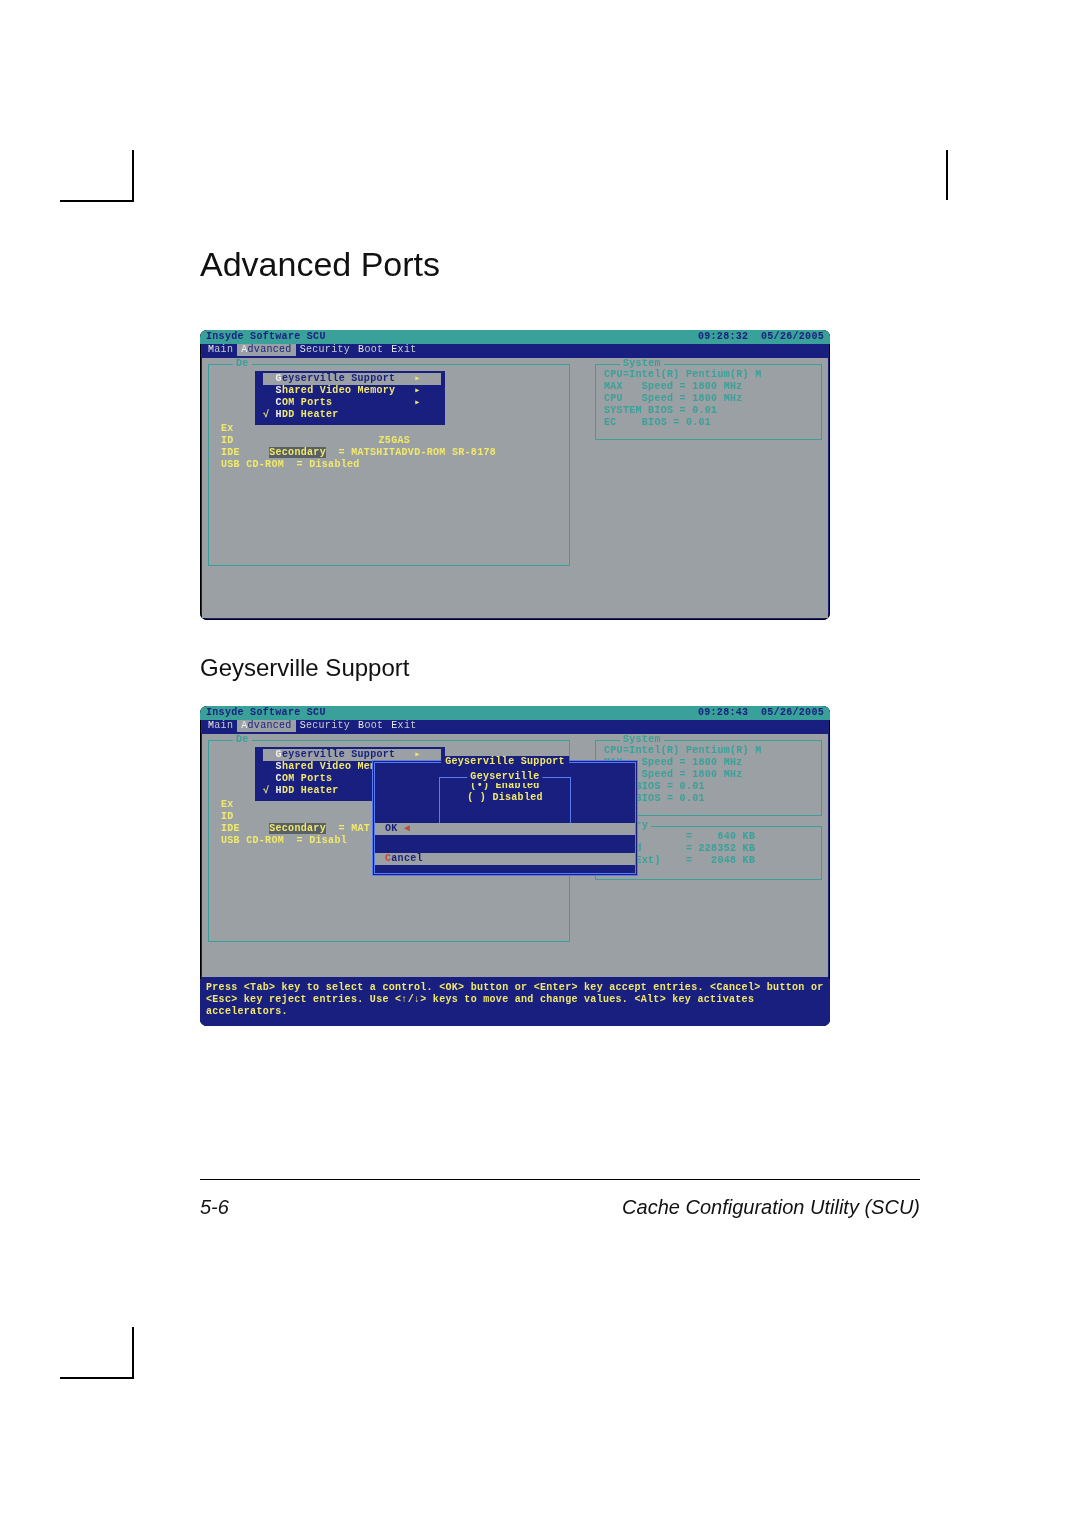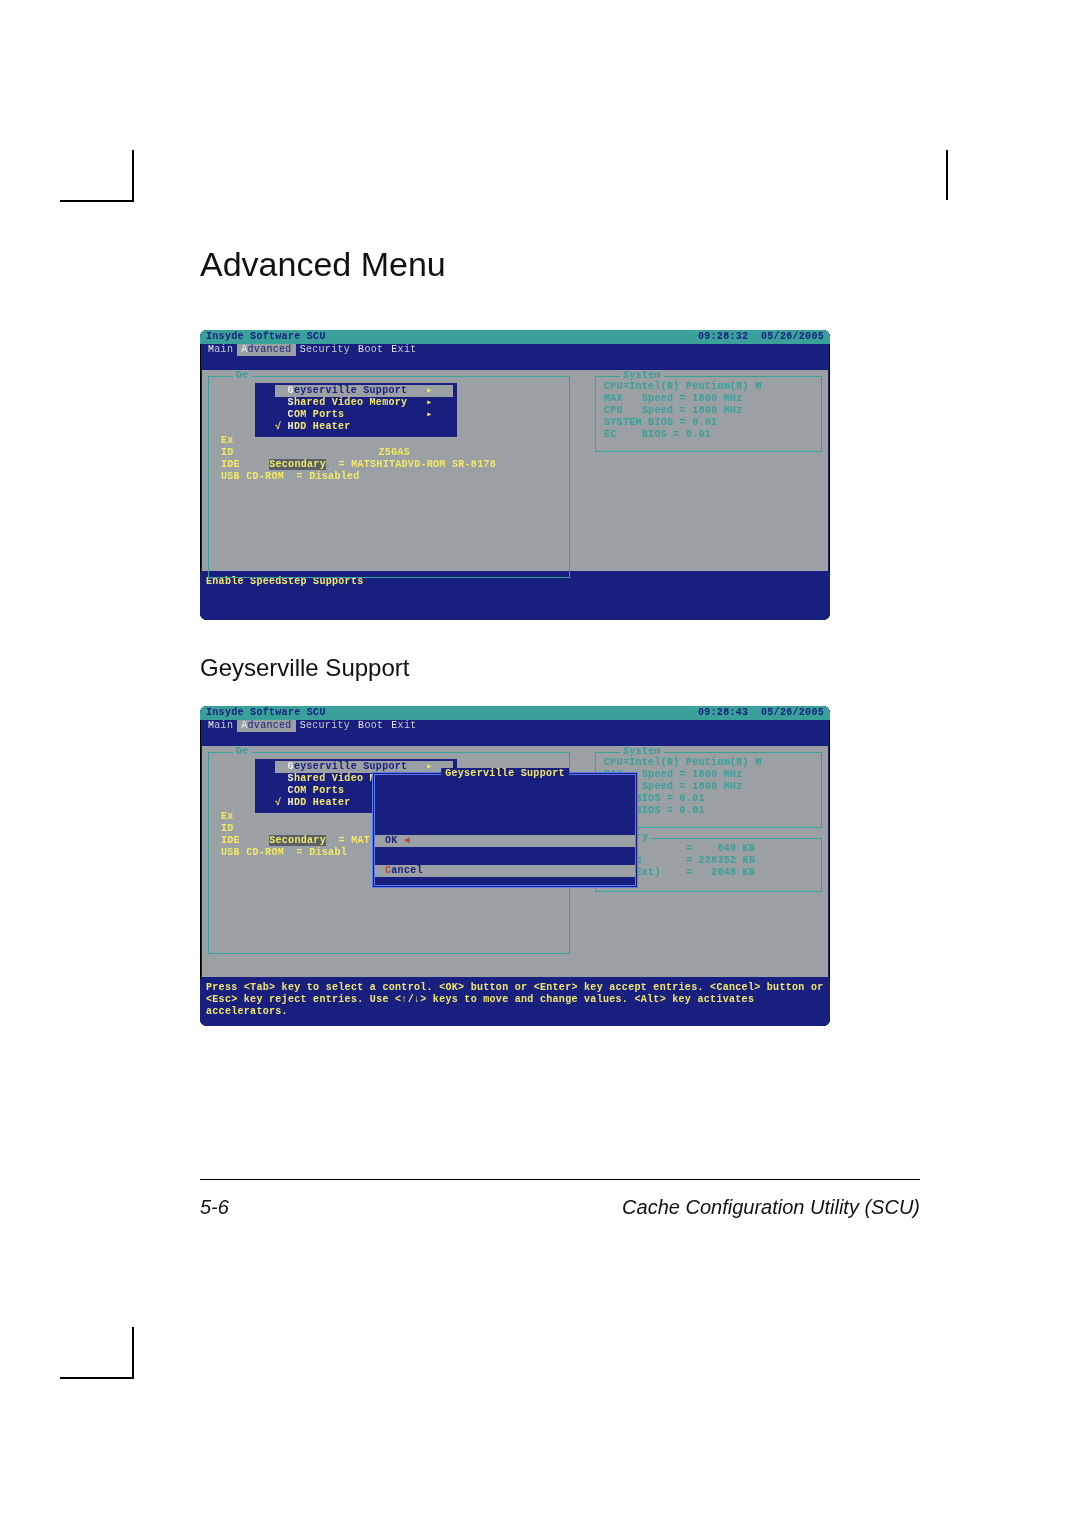--- a/index.html
+++ b/index.html
@@ -69,21 +69,21 @@
   }
   .bios .hdr{
     background:var(--bios-teal-hdr);
     color:var(--bios-darkblue);
     display:flex;
     justify-content:space-between;
     padding:1px 6px;
     font-weight:bold;
   }
   .bios .menubar{
-    padding:0 4px 14px 4px;
+    padding:0 4px 2px 4px;
     color:var(--bios-greytext);
     text-decoration:underline;
   }
   .bios .menubar .tab{display:inline-block;padding:0 4px;}
   .bios .menubar .tab.sel{background:var(--bios-grey);color:var(--bios-darkblue);}
   .bios .menubar .hot{color:var(--bios-white);}
 
   .bios .work{
     flex:1 1 auto;
     background:var(--bios-grey);
@@ -115,21 +115,21 @@
   .row{white-space:pre;}
   .selbar{background:var(--bios-select);margin-left:23px;}
 
   
   .submenu{
     position:absolute;
     left:46px;top:6px;
     width:178px;
     background:var(--bios-darkblue);
     color:var(--bios-yellow);
-    padding:2px 4px 4px 20px;
+    padding:2px 4px 4px 8px;
     z-index:3;
     font-weight:bold;
   }
   .submenu .mrow{white-space:pre;}
   .submenu .sel{background:var(--bios-grey);color:var(--bios-darkblue);}
   .submenu .tri{color:var(--bios-yellow);}
   .submenu .hot{color:var(--bios-white);}
 
   .sys-content, .mem-content{
     position:absolute;left:8px;top:4px;right:6px;
@@ -201,21 +201,21 @@
 </head>
 <body>
 
 <div class="crop tl-v"></div>
 <div class="crop tl-h"></div>
 <div class="crop tr-v"></div>
 <div class="crop bl-v"></div>
 <div class="crop bl-h"></div>
 
 <div class="page">
-  <h1>Advanced Menu</h1>
+  <h1>Advanced Ports</h1>
 
   <div class="bios">
     <div class="hdr">
       <span>Insyde Software SCU</span>
       <span>
         <span>09:28:32</span>&nbsp;&nbsp;<span>05/26/2005</span>
       </span>
     </div>
     <div class="menubar" id="mb1"><span class="tab"><span class="hot">M</span>ain</span><span class="tab sel"><span class="hot">A</span>dvanced</span><span class="tab"><span class="hot">S</span>ecurity</span><span class="tab"><span class="hot">B</span>oot</span><span class="tab"><span class="hot">E</span>xit</span></div>
 
@@ -238,21 +238,20 @@
             <div class="mrow">√ <span class="hot">H</span>DD Heater            </div>
           </div>
       </div>
 
       <div class="frame sys">
         <span class="lab">System</span>
         <div class="sys-content" id="sys1"><div class="row">CPU=Intel(R) Pentium(R) M</div><div class="row">MAX   Speed = 1800 MHz</div><div class="row">CPU   Speed = 1800 MHz</div><div class="row">SYSTEM BIOS = 0.01</div><div class="row">EC    BIOS = 0.01</div></div>
       </div>
 
     </div>
-    <div class="help">Enable SpeedStep Supports</div>
   </div>
 
   <h2>Geyserville Support</h2>
 
   <div class="bios" style="height:320px">
     <div class="hdr">
       <span>Insyde Software SCU</span>
       <span>
         <span>09:28:43</span>&nbsp;&nbsp;<span>05/26/2005</span>
       </span>
@@ -280,20 +279,25 @@
         <span class="lab">System</span>
         <div class="sys-content" id="sys2"><div class="row">CPU=Intel(R) Pentium(R) M</div><div class="row">MAX   Speed = 1800 MHz</div><div class="row">U     Speed = 1800 MHz</div><div class="row">STEM BIOS = 0.01</div><div class="row">     BIOS = 0.01</div></div>
       </div>
       <div class="frame mem">
         <span class="lab">mory</span>
         <div class="mem-content" id="mem2"><div class="row">se           =    640 KB</div><div class="row">tended       = 228352 KB</div><div class="row">che (Ext)    =   2048 KB</div></div>
       </div>
 
       <div class="dlg">
         <span class="dt">Geyserville Support</span>
+        <div class="inner">
+          <span class="dt2">Geyserville</span>
+          <div>(•) Enabled</div>
+          <div>( ) Disabled</div>
+        </div>
         <div class="btns">
           <span class="btn">
             <span>OK</span>&nbsp;<span class="arrow">◄</span>
           </span>
           <span class="btn">
             <span class="h">C</span><span>ancel</span>
           </span>
         </div>
       </div>
     </div>

